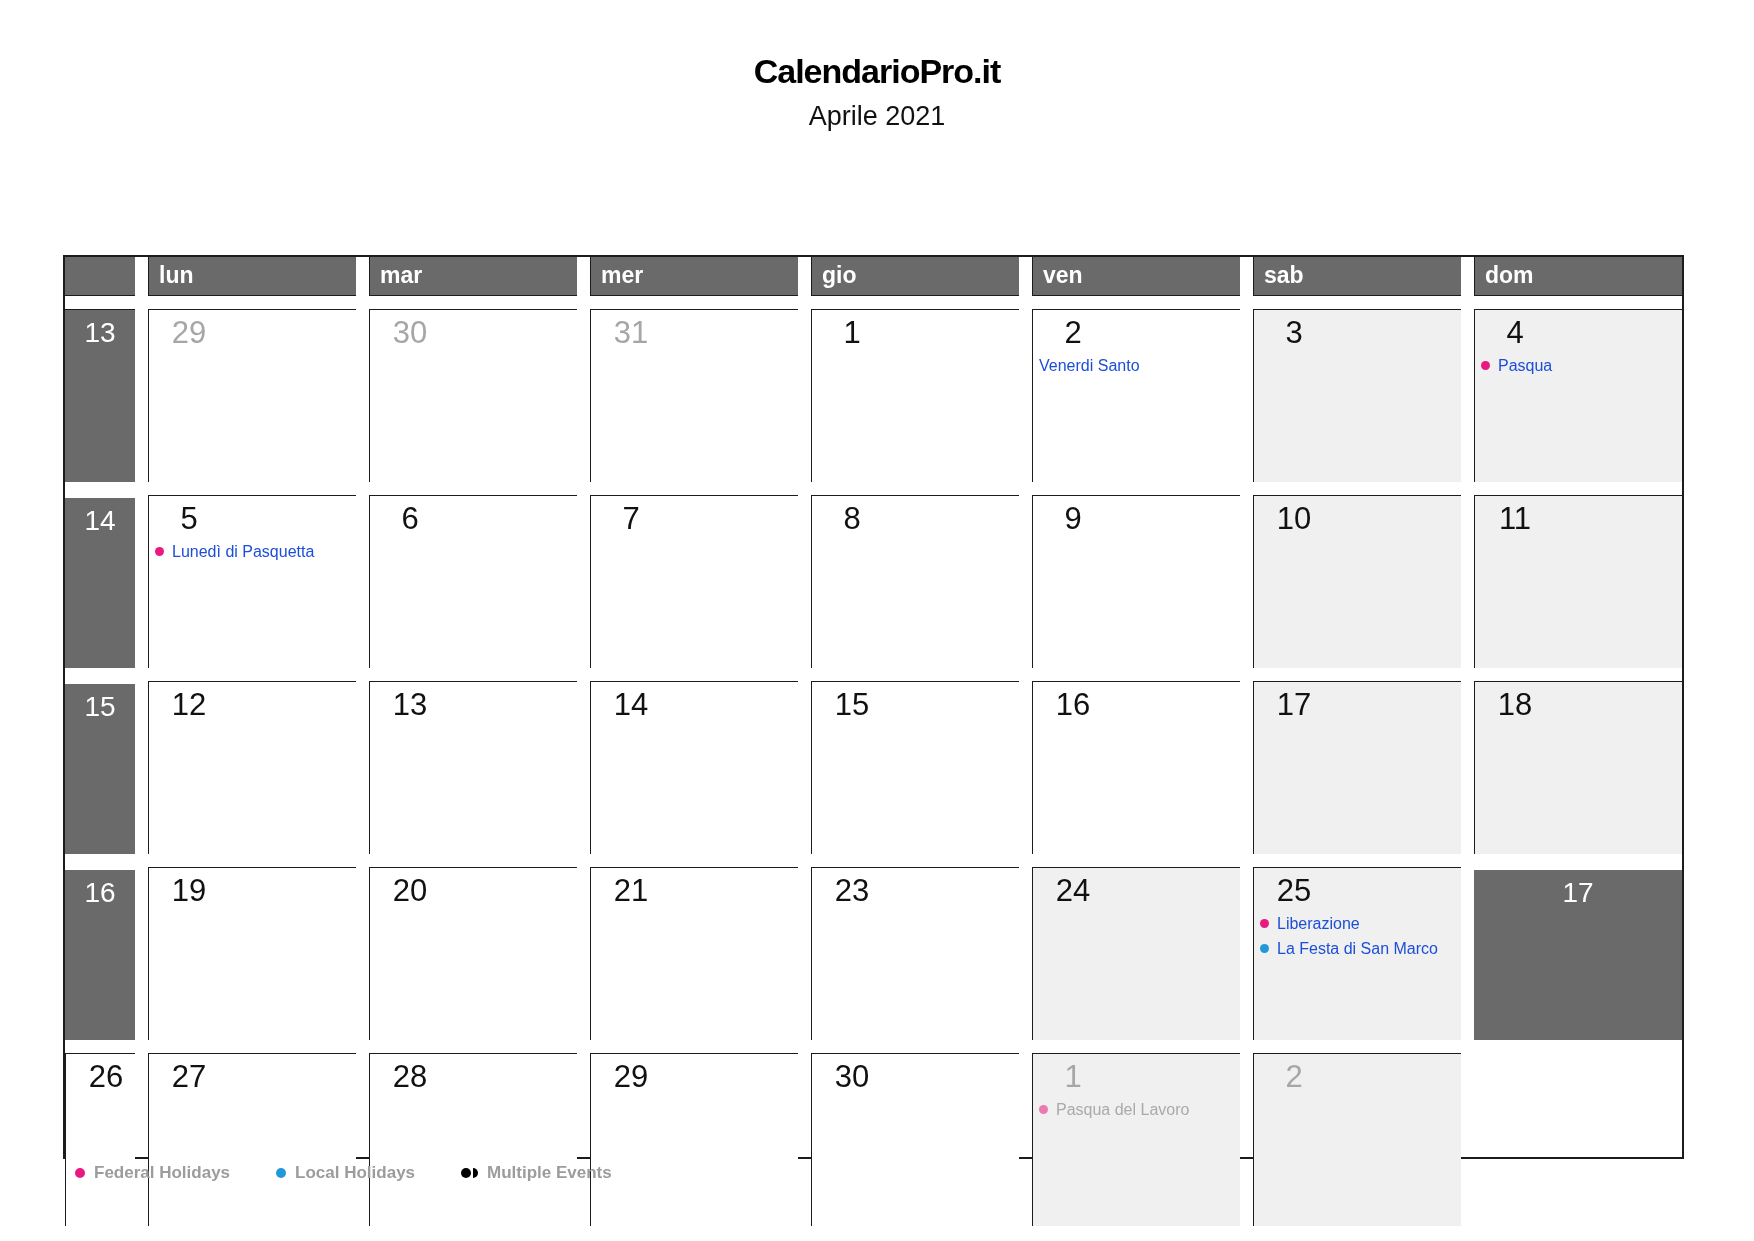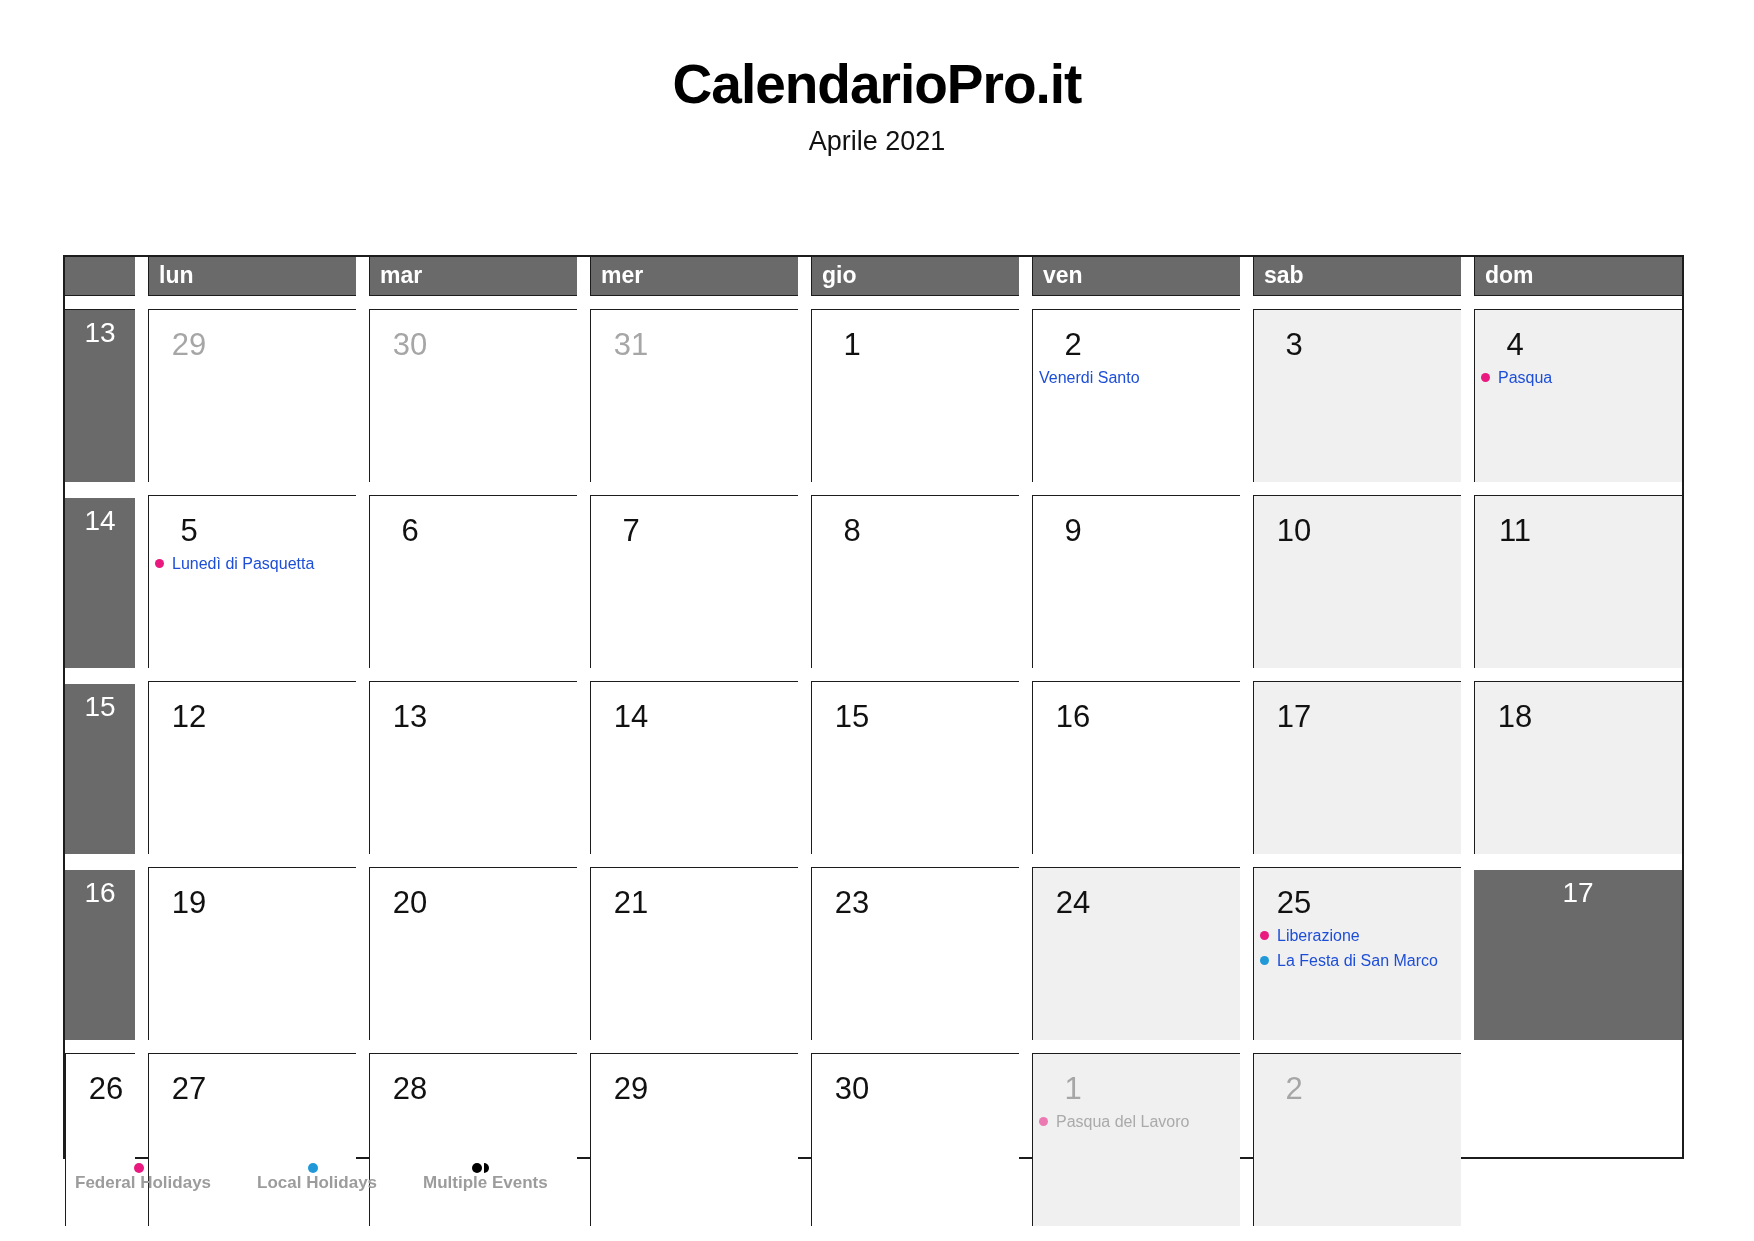--- a/index.html
+++ b/index.html
@@ -5,21 +5,21 @@
   * { margin:0; padding:0; box-sizing:border-box; }
   html,body { background:#ffffff; }
   body {
     width:1754px; height:1241px; position:relative;
     font-family:"Liberation Sans", sans-serif;
     color:#111;
   }
 
   
   .titleblock { position:absolute; top:52px; left:0; width:100%; text-align:center; }
-  .site-title { font-size:55px; font-weight:bold; letter-spacing:-1px; color:#000; }
+  .site-title { font-size:34px; font-weight:bold; letter-spacing:-1px; color:#000; }
   .month-title { font-size:27px; font-weight:normal; color:#111; margin-top:10px; }
 
   
   .calendar {
     position:absolute; left:63px; top:255px;
     width:1621px; height:904px;
     display:grid;
     grid-template-columns:70px repeat(7, 1fr);
     grid-template-rows:39px repeat(5, 173px);
     border:2px solid #1c1c1c;
@@ -39,21 +39,21 @@
   }
   .head-corner { background:#6a6a6a; border-bottom:1px solid #1c1c1c; }
 
   .week-cell {
     background:#6a6a6a; color:#ffffff;
     text-align:center; font-size:28px;
     padding-top:7px;
   }
   .week-cell.sep { border-top:3px solid #ffffff; }
 
-  .day-cell { background:#ffffff; padding-top:17px; }
+  .day-cell { background:#ffffff; padding-top:5px; }
   .day-cell.weekend { background:#f0f0f0; }
 
   .day-num {
     display:inline-block; min-width:64px; margin-left:8px;
     text-align:center; font-size:31px; line-height:36px; color:#111;
   }
   .day-cell.muted .day-num { color:#a6a6a6; }
 
   .events { margin-top:2px; }
   .event-row { display:flex; align-items:center; min-height:25px; padding-left:6px; }
@@ -65,21 +65,21 @@
   .dot.local   { background:#2199d8; }
   .event-label { font-size:16px; color:#1d4ed8; white-space:nowrap; }
   .day-cell.muted .event-label { color:#aaaaaa; }
   .day-cell.muted .dot { opacity:0.55; }
 
   
   .legend {
     position:absolute; left:75px; top:1163px;
     display:flex; align-items:center; gap:46px;
   }
-  .legend-item { display:flex; align-items:center;flex-direction:column; }
+  .legend-item { display:flex; align-items:center; }
   .legend-dot { width:10px; height:10px; border-radius:50%; margin-right:9px; }
   .legend-dot.federal { background:#e9197f; }
   .legend-dot.local   { background:#2199d8; }
   .legend-multi { display:flex; align-items:center; margin-right:9px; }
   .legend-multi .full { width:10px; height:10px; border-radius:50%; background:#000; }
   .legend-multi .half {
     width:5px; height:10px; margin-left:2px;
     border-radius:0 6px 6px 0; background:#000;
   }
   .legend-label { font-size:17px; font-weight:bold; color:#9c9c9c; white-space:nowrap; }

